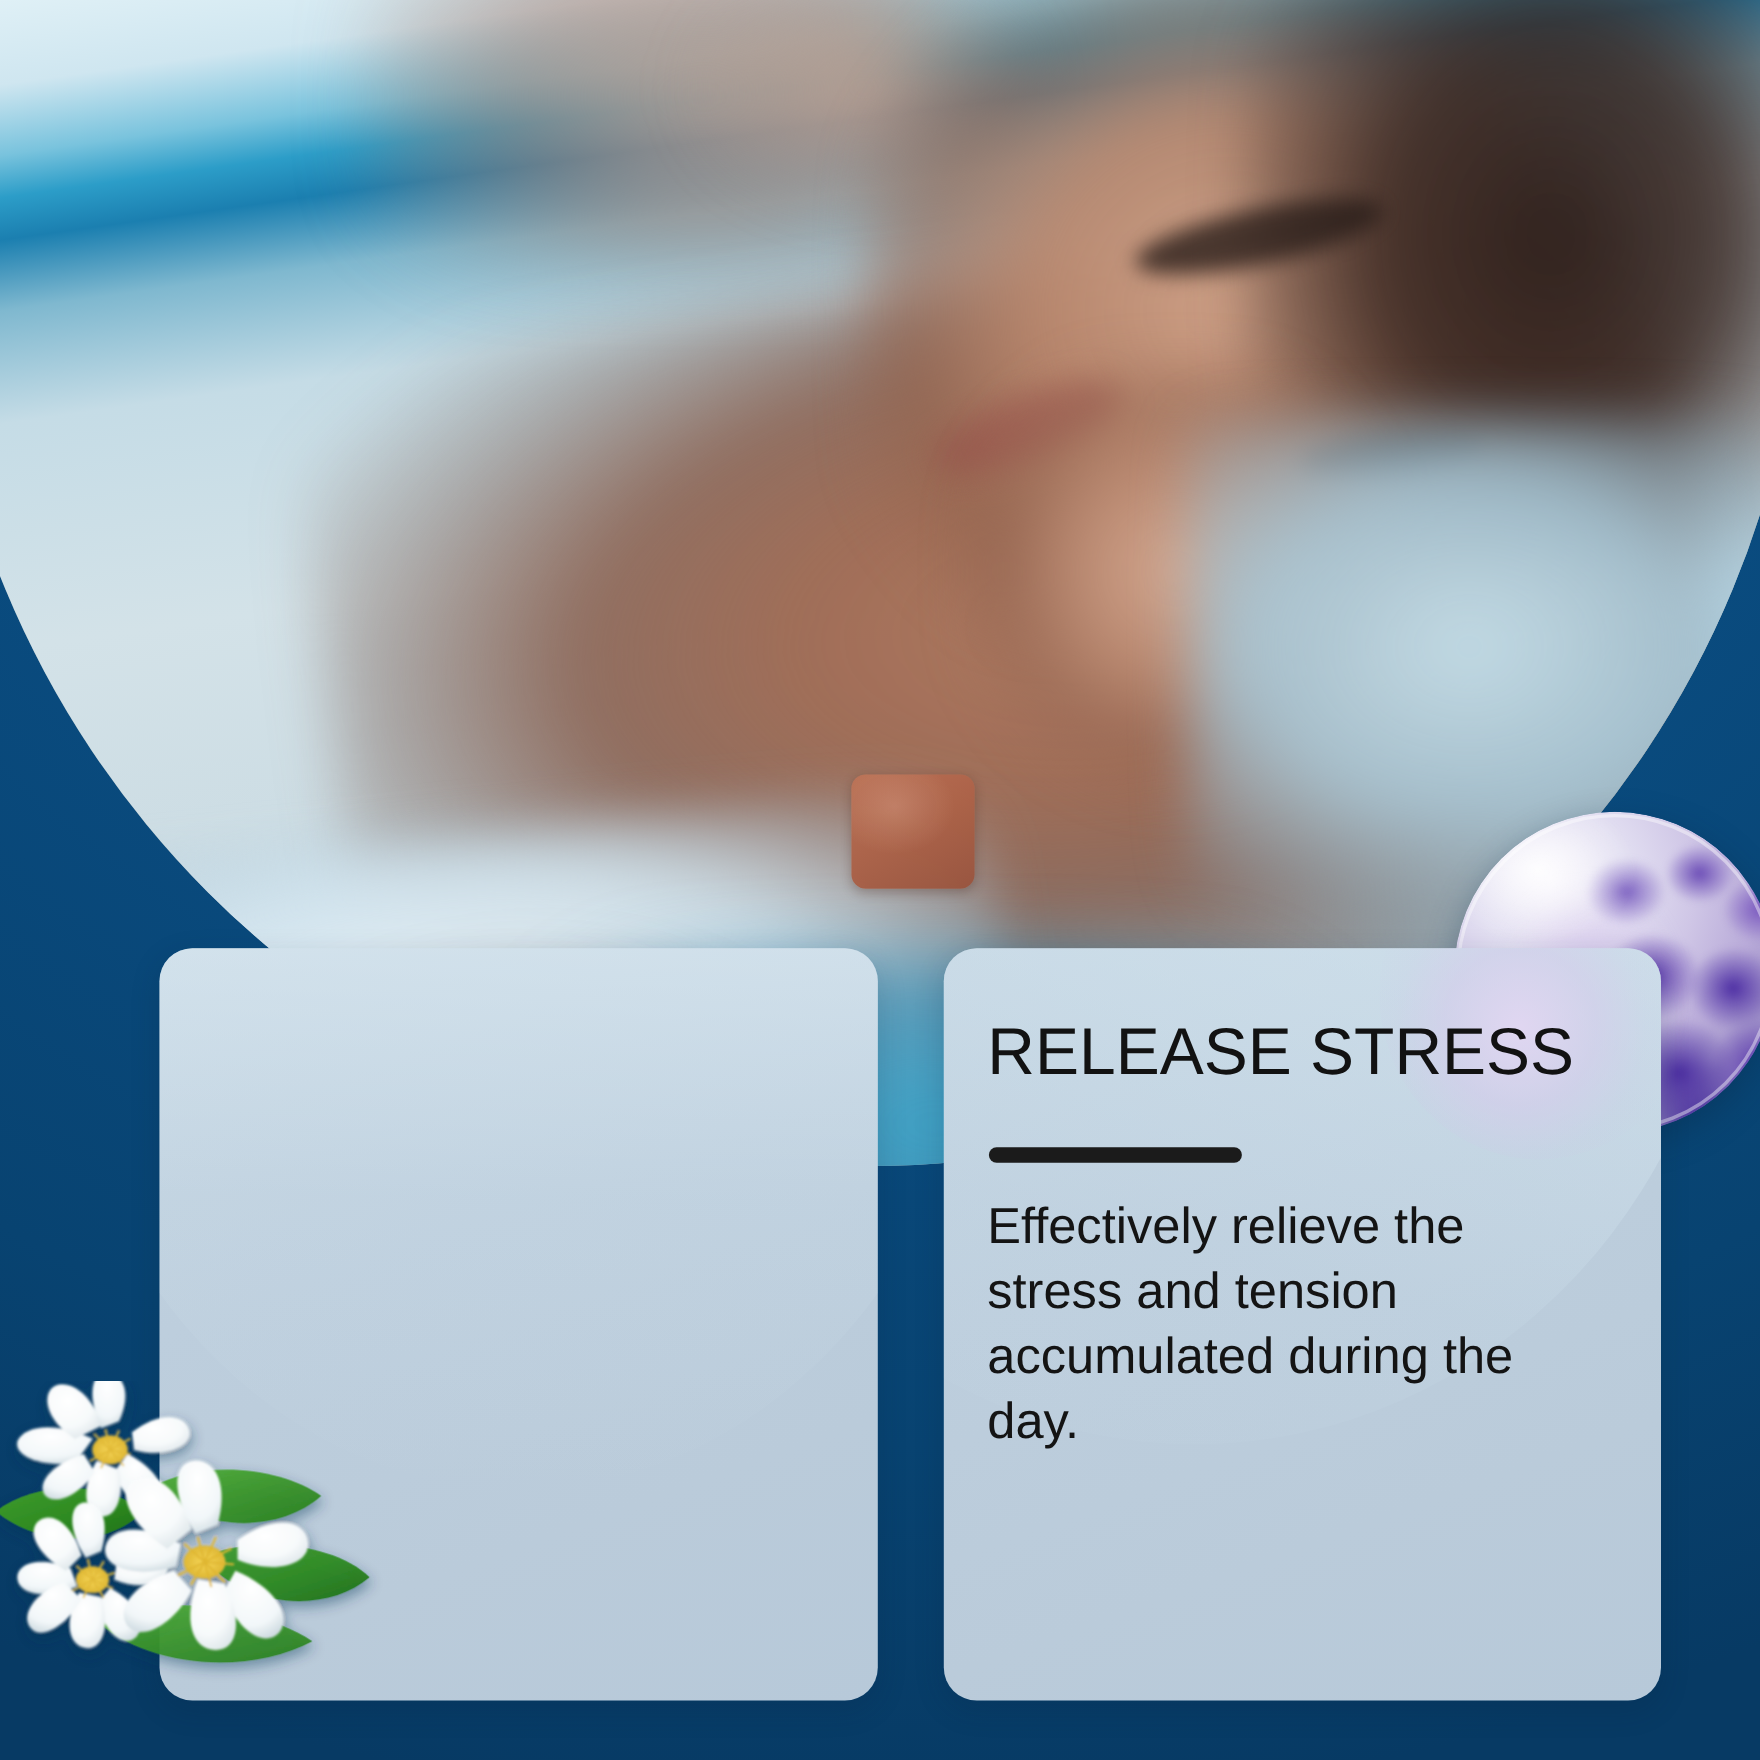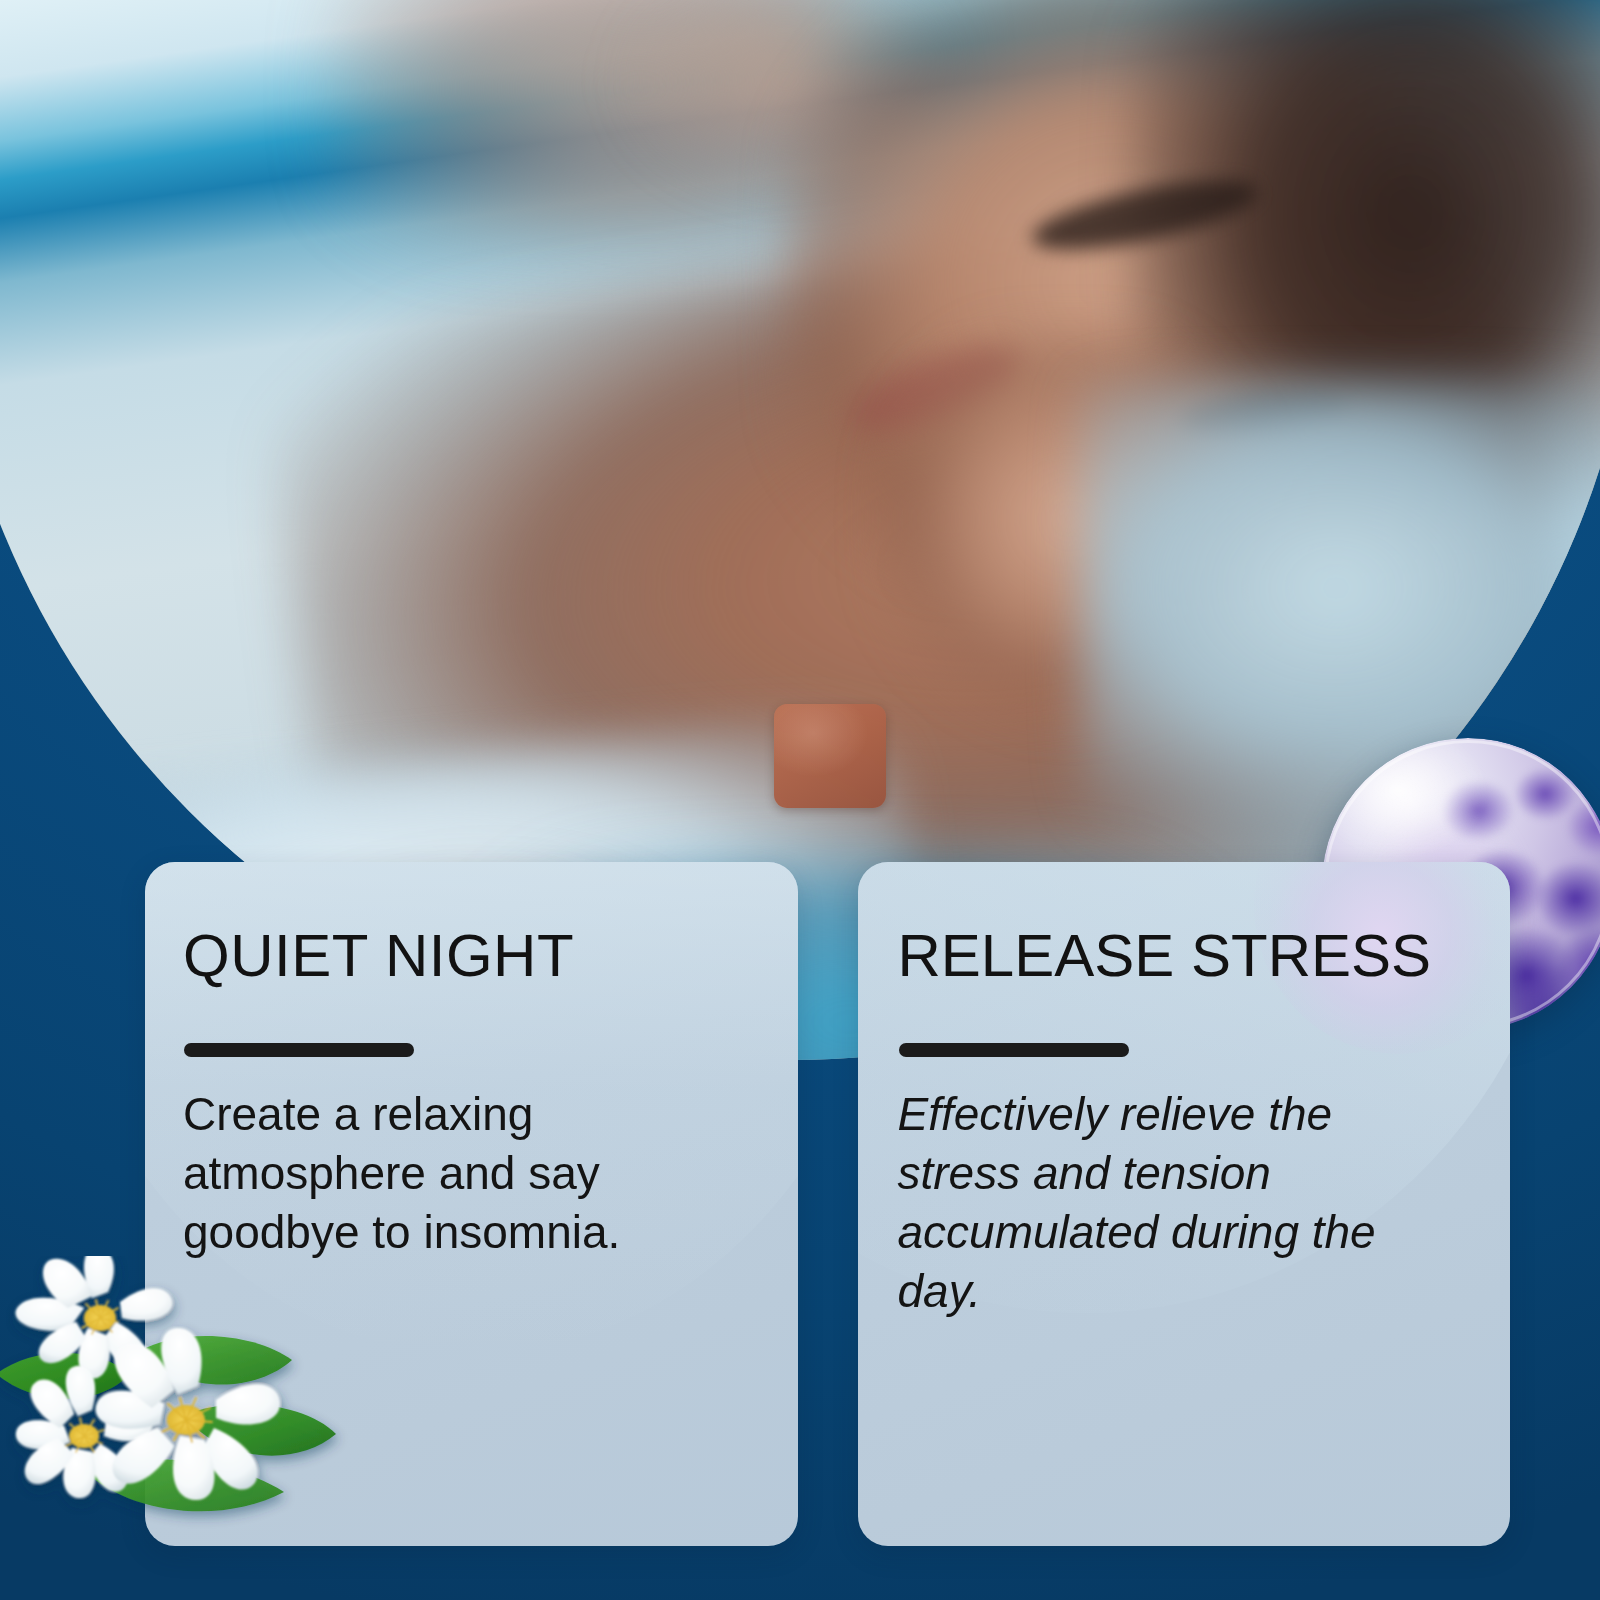--- a/index.html
+++ b/index.html
@@ -338,21 +338,21 @@
   }
 
   .card-text {
     margin: 0;
     font-size: 46px;
     line-height: 1.28;
     color: #141414;
     font-weight: 400;
     max-width: 490px;
   }
-  .card.right .card-text { max-width: 520px; font-style: italic; }
+  .card.right .card-text { max-width: 520px; }
 
   
   .jasmine {
     position: absolute;
     left: -12px;
     bottom: 44px;
     width: 370px;
     height: 300px;
     z-index: 6;
     pointer-events: none;
@@ -393,25 +393,20 @@
     <div class="lav"></div>
     <div class="speck"></div>
     <div class="gloss"></div>
     <div class="rim"></div>
   </div>
 
   <div class="cards">
 
     <div class="card left">
       <div class="sweep"></div>
-      <div class="card-body">
-        <h2 class="card-title">QUIET NIGHT</h2>
-        <div class="rule"></div>
-        <p class="card-text">Create a relaxing atmosphere and say goodbye to insomnia.</p>
-      </div>
     </div>
 
     <div class="card right">
       <div class="sweep"></div>
       <div class="lav-bleed"></div>
       <div class="card-body">
         <h2 class="card-title">RELEASE STRESS</h2>
         <div class="rule"></div>
         <p class="card-text">Effectively relieve the stress and tension accumulated during the day.</p>
       </div>

